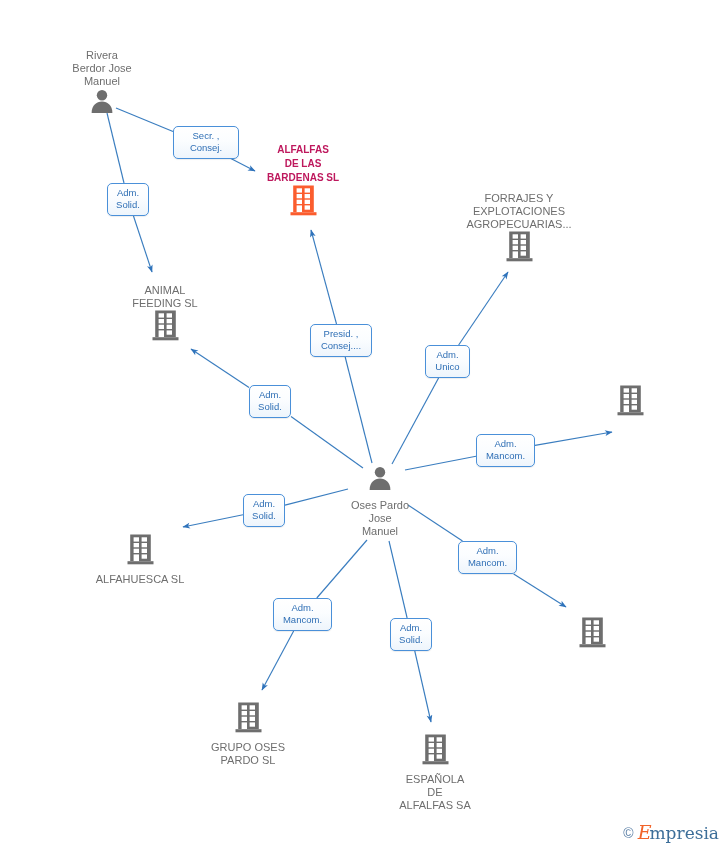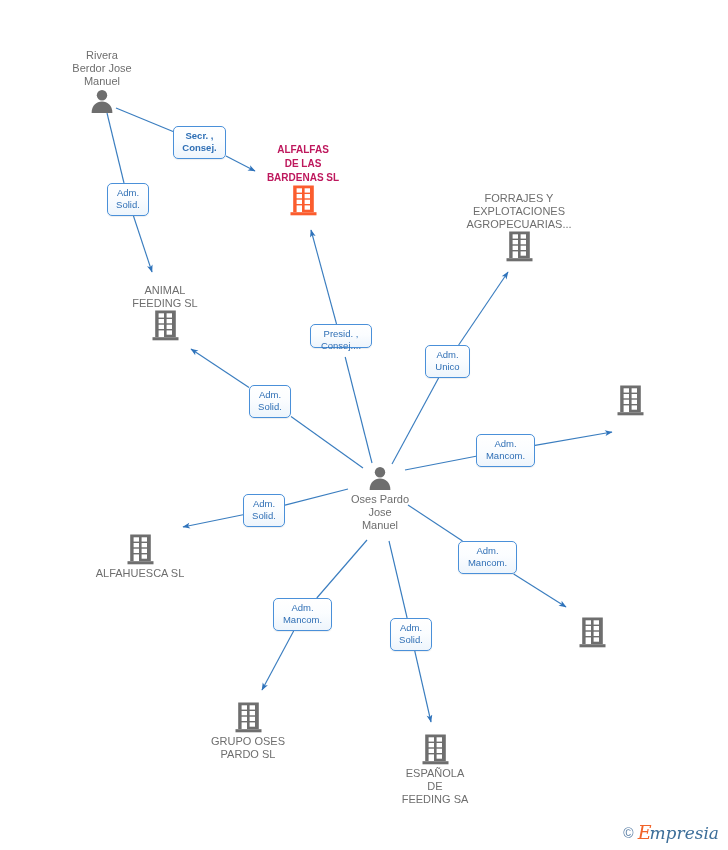--- a/index.html
+++ b/index.html
@@ -45,21 +45,21 @@
     letter-spacing: 0px;
     white-space: pre-line;
   }
   .node-label.company-focus {
     color: #be185d;
     font-weight: bold;
     font-size: 10px;
     line-height: 14px;
   }
   .node-label.below {
-    margin-top: 2px;
+    margin-top: 8px;
   }
   .icon-wrap {
     display: block;
     line-height: 0;
   }
   .icon-wrap svg { display: inline-block; }
 
   
   .rel-chip {
     position: absolute;
@@ -96,21 +96,20 @@
   }
   #watermark .wm-e {
     font-family: "DejaVu Serif", serif;
     font-style: italic;
     font-size: 19px;
     color: #f2642a;
     line-height: 1;
   }
   #watermark .wm-rest {
     font-family: "DejaVu Serif", serif;
-    font-style: italic;
     font-size: 17px;
     color: #3c6e99;
     line-height: 1;
     margin-left: -2px;
   }
 </style>
 </head>
 <body>
 
 <div id="graph-root">
@@ -301,32 +300,32 @@
             <rect x="14.6" y="3.3" width="5.4" height="4.3" fill="#ffffff"></rect>
             <rect x="6.6" y="9" width="5.4" height="4.3" fill="#ffffff"></rect>
             <rect x="14.6" y="9" width="5.4" height="4.3" fill="#ffffff"></rect>
             <rect x="6.6" y="14.7" width="5.4" height="4.3" fill="#ffffff"></rect>
             <rect x="14.6" y="14.7" width="5.4" height="4.3" fill="#ffffff"></rect>
             <rect x="6.6" y="20.4" width="5.4" height="6.6" fill="#ffffff"></rect>
             <rect x="14.6" y="20.4" width="5.4" height="4.3" fill="#ffffff"></rect>
           </svg></span>
         <div class="node-label below">ESPAÑOLA
 DE
-FEEDING SA</div>
+ALFALFAS SA</div>
       </div>
     </div>
 
   <div id="chips-layer">
-      <div class="rel-chip" style="left: 173px; top: 126px; width: 53px; height: 33px; font-weight: bold;">Secr. ,
+      <div class="rel-chip" style="left: 173px; top: 126px; width: 66px; height: 33px;">Secr. ,
 Consej.</div>
       <div class="rel-chip" style="left: 107px; top: 183px; width: 42px; height: 33px;">Adm.
 Solid.</div>
       <div class="rel-chip" style="left: 249px; top: 385px; width: 42px; height: 33px;">Adm.
 Solid.</div>
-      <div class="rel-chip" style="left: 310px; top: 324px; width: 62px; height: 24px;">Presid. ,
+      <div class="rel-chip" style="left: 310px; top: 324px; width: 62px; height: 33px;">Presid. ,
 Consej....</div>
       <div class="rel-chip" style="left: 425px; top: 345px; width: 45px; height: 33px;">Adm.
 Unico</div>
       <div class="rel-chip" style="left: 476px; top: 434px; width: 59px; height: 33px;">Adm.
 Mancom.</div>
       <div class="rel-chip" style="left: 243px; top: 494px; width: 42px; height: 33px;">Adm.
 Solid.</div>
       <div class="rel-chip" style="left: 458px; top: 541px; width: 59px; height: 33px;">Adm.
 Mancom.</div>
       <div class="rel-chip" style="left: 273px; top: 598px; width: 59px; height: 33px;">Adm.

